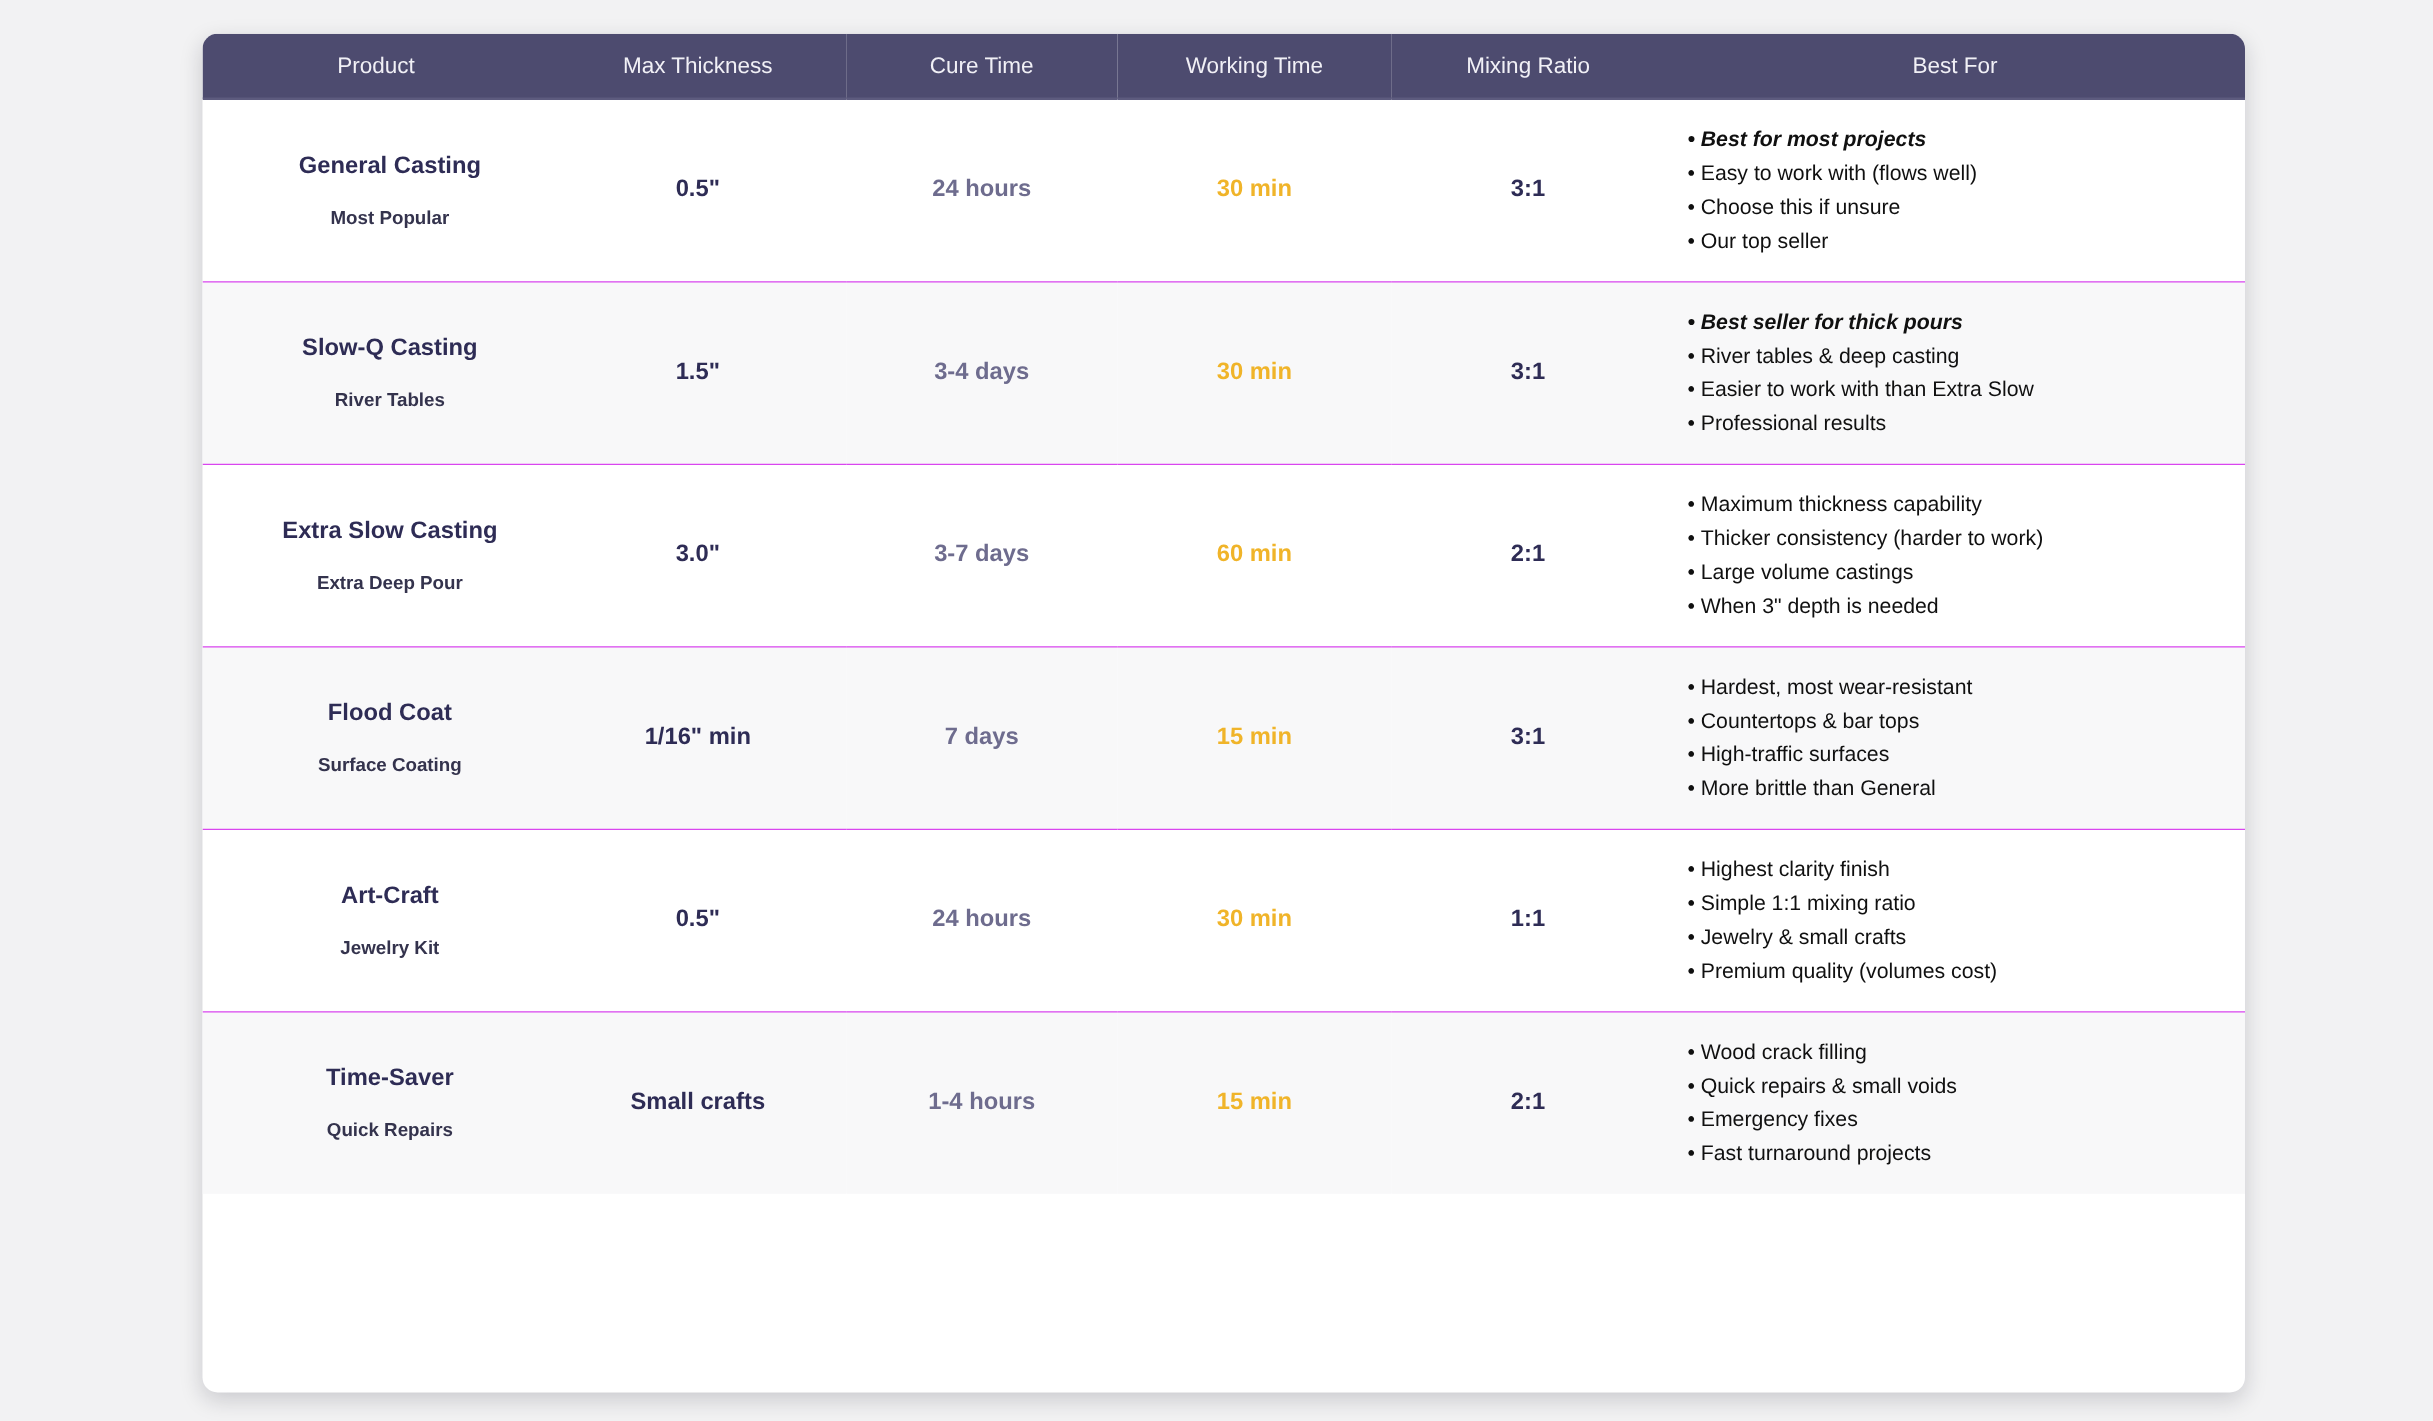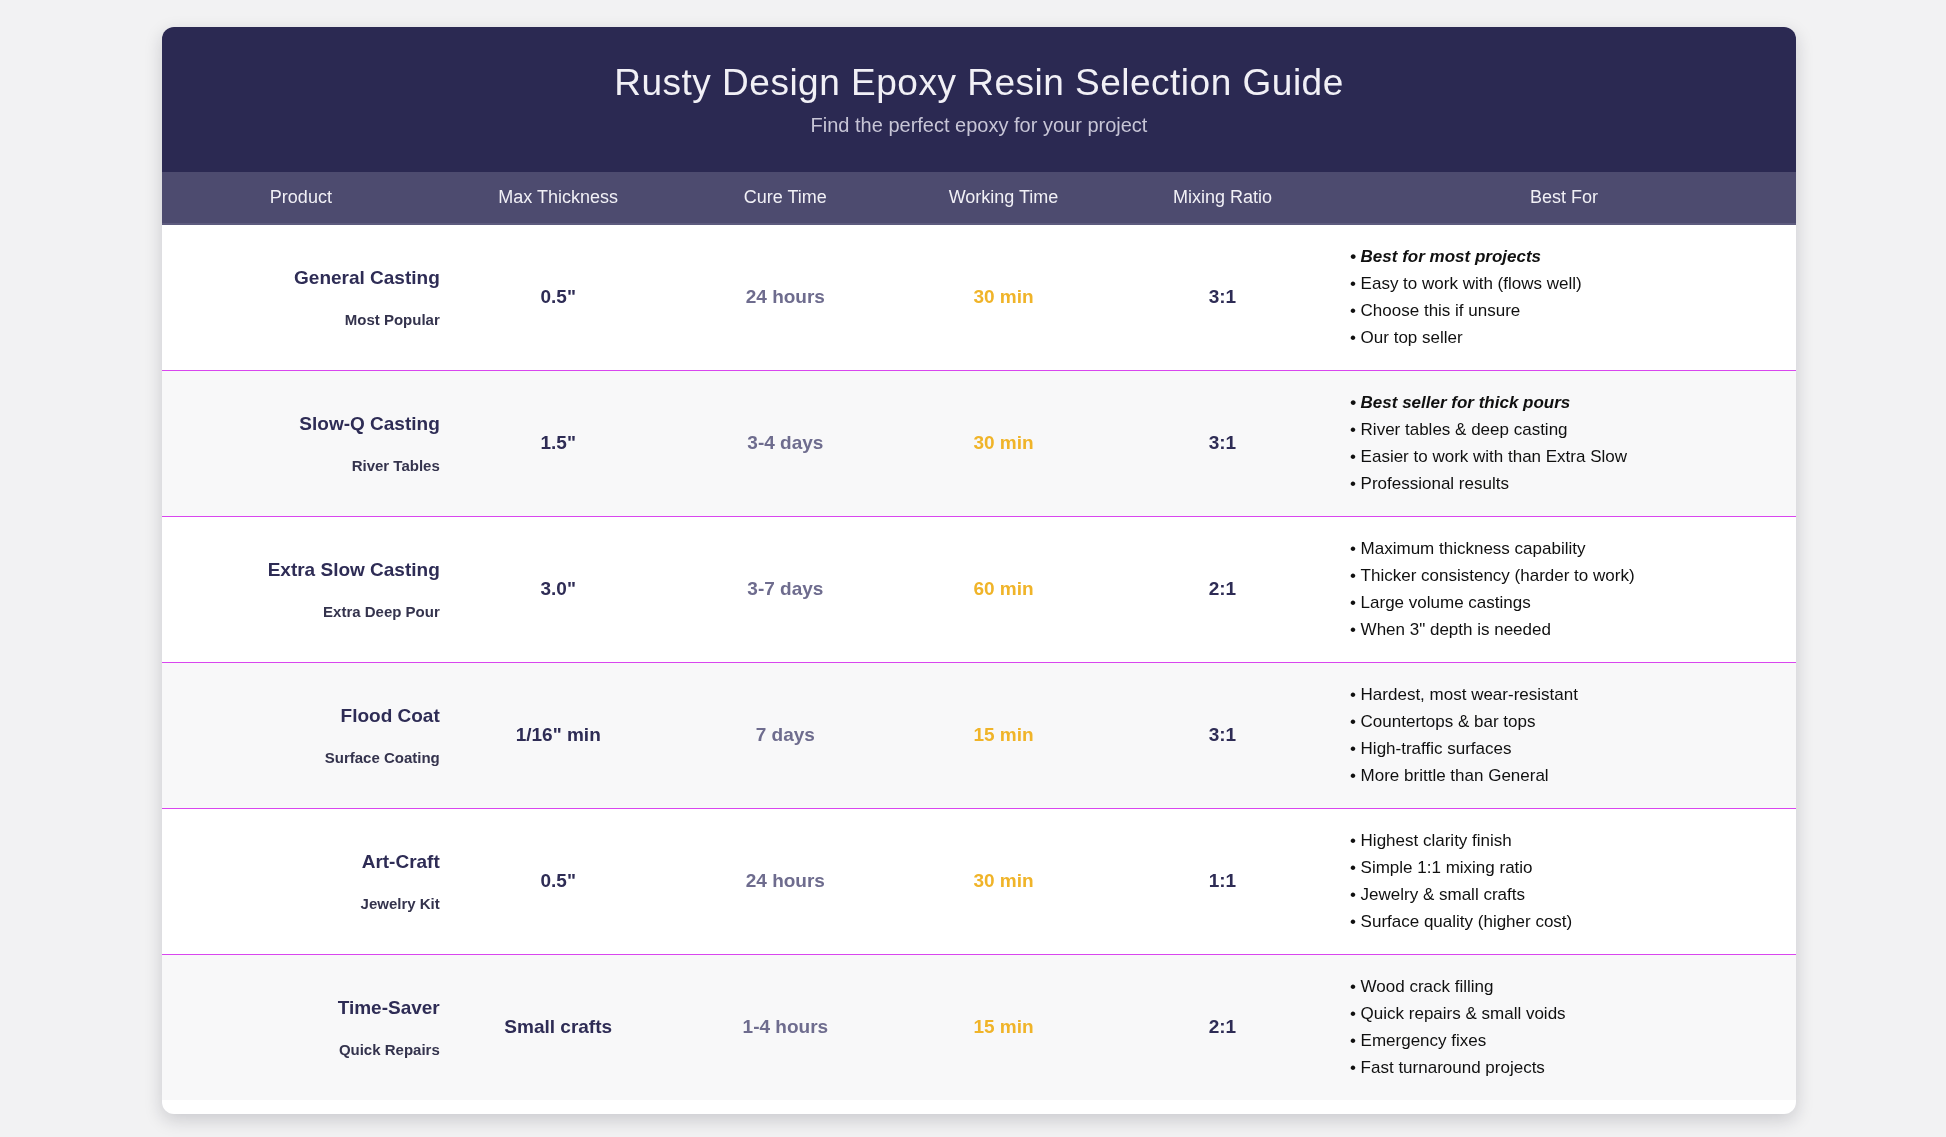--- a/index.html
+++ b/index.html
@@ -63,21 +63,21 @@
     text-align: center;
     vertical-align: middle;
     border-bottom: 2px solid #5d5b7e;
   }
   tbody tr { height: 146px; }
   tbody tr:nth-child(even) { background: #f8f8f9; }
   tbody tr + tr td { border-top: 1px solid #d946ef; }
 
   td { vertical-align: middle; }
 
-  td.cell-product { text-align: right; padding-left: 22px; }
+  td.cell-product { text-align: center; padding-left: 22px; }
   .product-name {
     color: #2e2c55;
     font-size: 19px;
     font-weight: 700;
     line-height: 1.25;
   }
   .product-tag {
     color: #34334d;
     font-size: 15px;
     font-weight: 700;
@@ -102,24 +102,20 @@
   }
   ul.best-list li::before { content: "\2022\00a0"; }
   ul.best-list li.em { font-weight: 700; font-style: italic; }
 </style>
 </head>
 <body>
 
 <div class="page">
   <div class="card">
 
-    <div class="card-header">
-      <div class="card-title">Rusty Design Epoxy Resin Selection Guide</div>
-      <div class="card-subtitle">Find the perfect epoxy for your project</div>
-    </div>
 
     <table class="resin-table">
       <colgroup>
         <col class="c-product">
           <col class="c-thick">
           <col class="c-cure">
         <col class="c-work">
           <col class="c-ratio">
           <col class="c-best">
       </colgroup>
@@ -218,21 +214,21 @@
           </td>
           <td class="cell-center">0.5"</td>
           <td class="cell-center cell-cure">24 hours</td>
           <td class="cell-center cell-work">30 min</td>
           <td class="cell-center">1:1</td>
           <td class="cell-best">
             <ul class="best-list">
               <li>Highest clarity finish</li>
               <li>Simple 1:1 mixing ratio</li>
               <li>Jewelry &amp; small crafts</li>
-              <li>Surface quality (higher cost)</li>
+              <li>Premium quality (volumes cost)</li>
             </ul>
           </td>
         </tr>
 
         <tr>
           <td class="cell-product">
             <div class="product-name">Time-Saver</div>
             <div class="product-tag">Quick Repairs</div>
           </td>
           <td class="cell-center">Small crafts</td>

